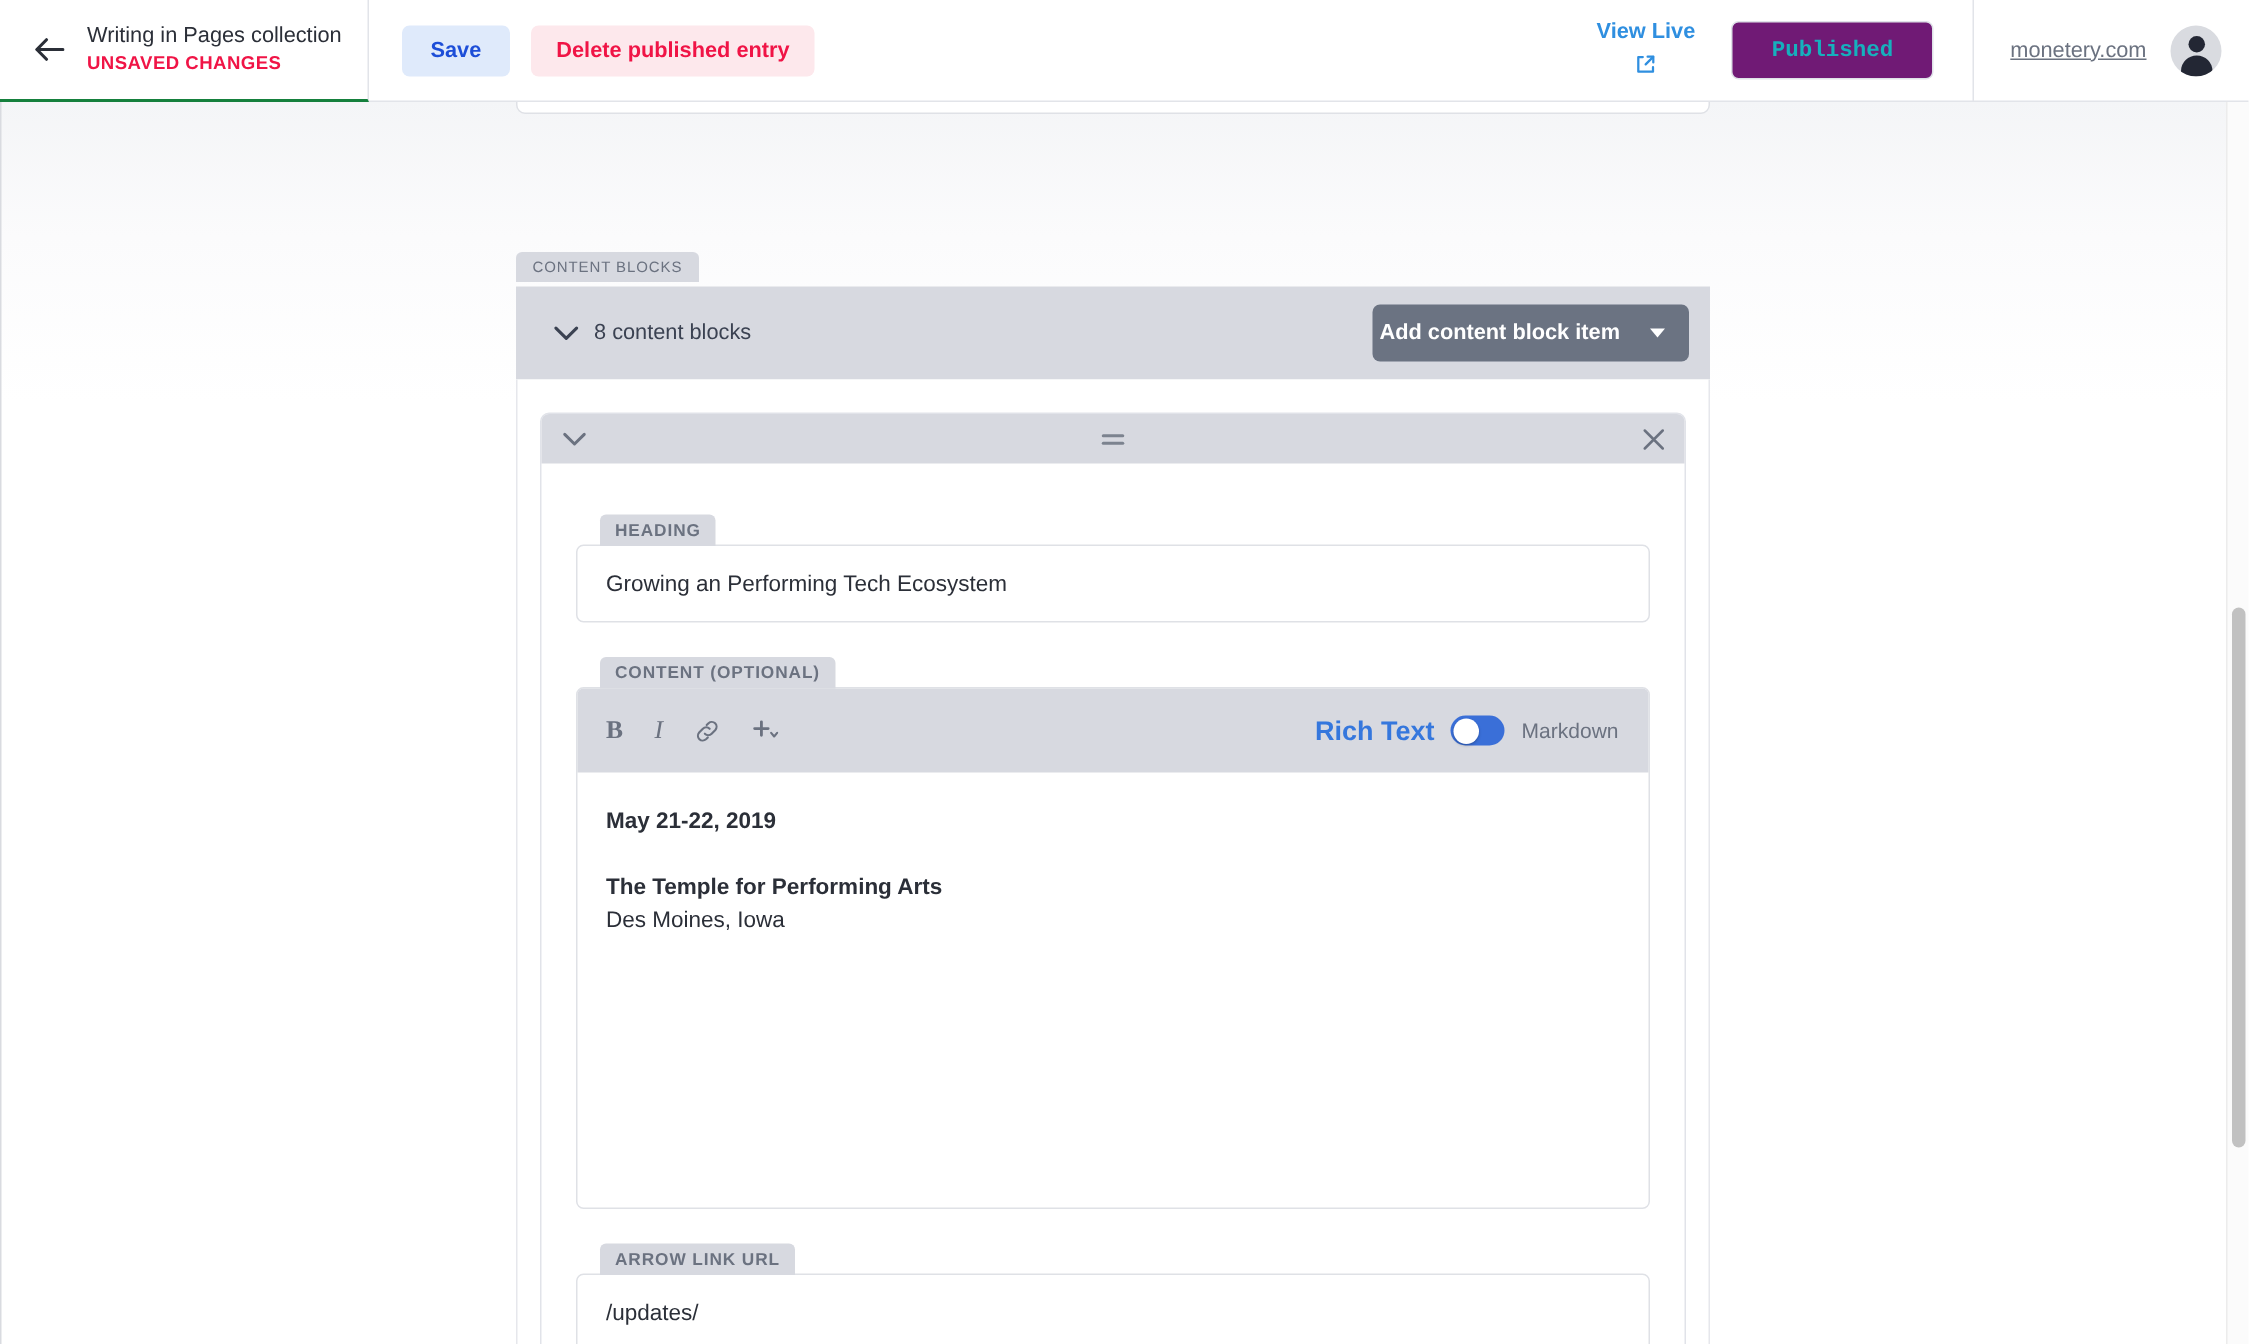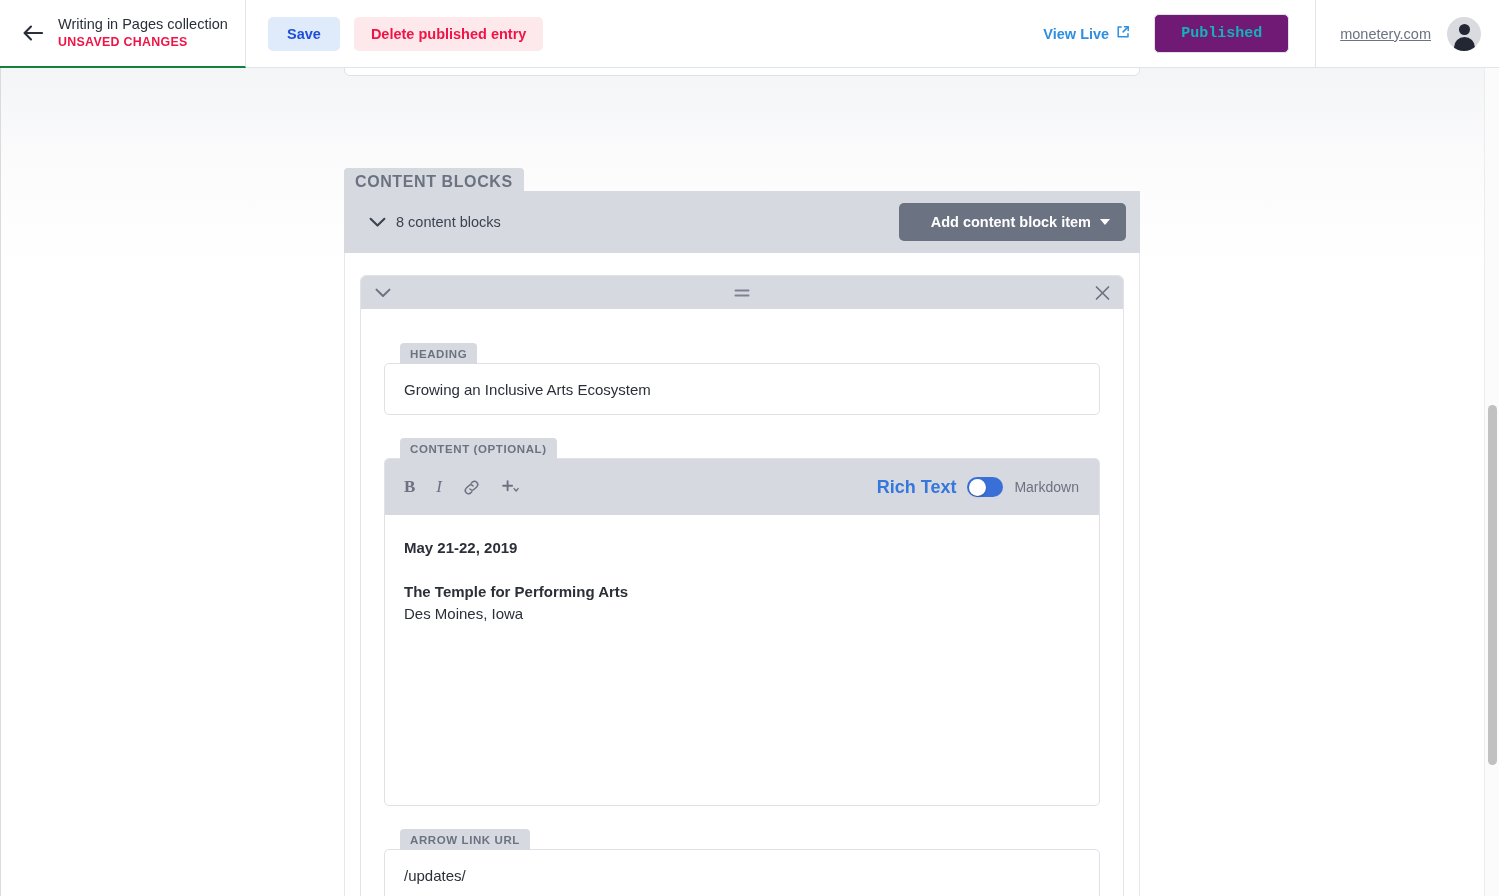--- a/index.html
+++ b/index.html
@@ -68,20 +68,21 @@
   .tb-right {
     display: flex; align-items: center;
     border-bottom: 1px solid #e2e4e9;
     padding-right: 0;
   }
   .view-live {
     display: flex; align-items: center; gap: 7px;
     color: #2f8fe0; font-size: 14.5px; font-weight: bold;
     cursor: pointer; padding: 0 14px 0 0;
     white-space: nowrap;
+    flex-direction: column;
   }
   .btn-published {
     border: 1px solid #dfe2e8; border-radius: 5px;
     background: #701a75; color: #16b0bd;
     font-size: 15px; font-weight: bold;
     padding: 10px 26px; cursor: pointer;
     font-family: Liberation Mono, monospace; margin-left: 10px;
   }
   .tb-site {
     border-left: 1px solid #e2e4e9;
@@ -122,21 +123,21 @@
     width: 796px; height: 22px;
     background: #ffffff;
     border: 1px solid #dfe1e6;
     border-radius: 6px;
   }
 
   
   .cb-tab {
     position: absolute; left: 344px; top: 100px;
     background: #d7d9e0; color: #6b7280;
-    font-size: 16px; font-weight: bold; letter-spacing: .6px;
+    font-size: 10px; font-weight: normal; letter-spacing: .6px;
     padding: 5px 11px 4px 11px;
     border-radius: 4px 4px 0 0;
     z-index: 3;
   }
   .cb-header {
     position: absolute; left: 344px; top: 123px;
     width: 796px; height: 62px;
     background: #d7d9e0;
     display: flex; align-items: center;
     padding: 0 14px 0 22px;
@@ -145,22 +146,22 @@
     width: 22px; height: 22px; display: flex;
     align-items: center; justify-content: center;
     cursor: pointer; margin-right: 8px;
   }
   .cb-count { font-size: 14.5px; color: #3b4252; }
   .cb-spacer { flex: 1 1 auto; }
   .btn-add {
     background: #6b7382; color: #ffffff;
     border: none; border-radius: 5px;
     font-size: 14.5px; font-weight: bold;
-    padding: 11px 16px 11px 32px;
-    display: flex; align-items: center; gap: 9px;
+    padding: 11px 16px 11px 5px;
+    display: flex; align-items: center; gap: 20px;
     cursor: pointer; font-family: inherit;
   }
   .caret-down {
     width: 0; height: 0;
     border-left: 5.5px solid transparent;
     border-right: 5.5px solid transparent;
     border-top: 6px solid #ffffff;
   }
 
   .cb-body {
@@ -364,21 +365,21 @@
           <path d="M1.5 1.5 L13.5 13.5 M13.5 1.5 L1.5 13.5" stroke="#6b7280" stroke-width="1.7" stroke-linecap="round"></path>
         </svg>
       </span>
     </div>
 
     <div class="block-inner">
 
       <div class="field">
         <div class="field-label">HEADING</div>
         <div class="field-box heading-box">
-          <span class="heading-value">Growing an Inclusive Arts Ecosystem</span>
+          <span class="heading-value">Growing an Performing Tech Ecosystem</span>
         </div>
       </div>
 
       <div class="field">
         <div class="field-label">CONTENT (OPTIONAL)</div>
         <div class="rt-box">
 
           <div class="rt-toolbar">
             <div class="rt-tools">
               <span class="rt-btn bold">B</span>

